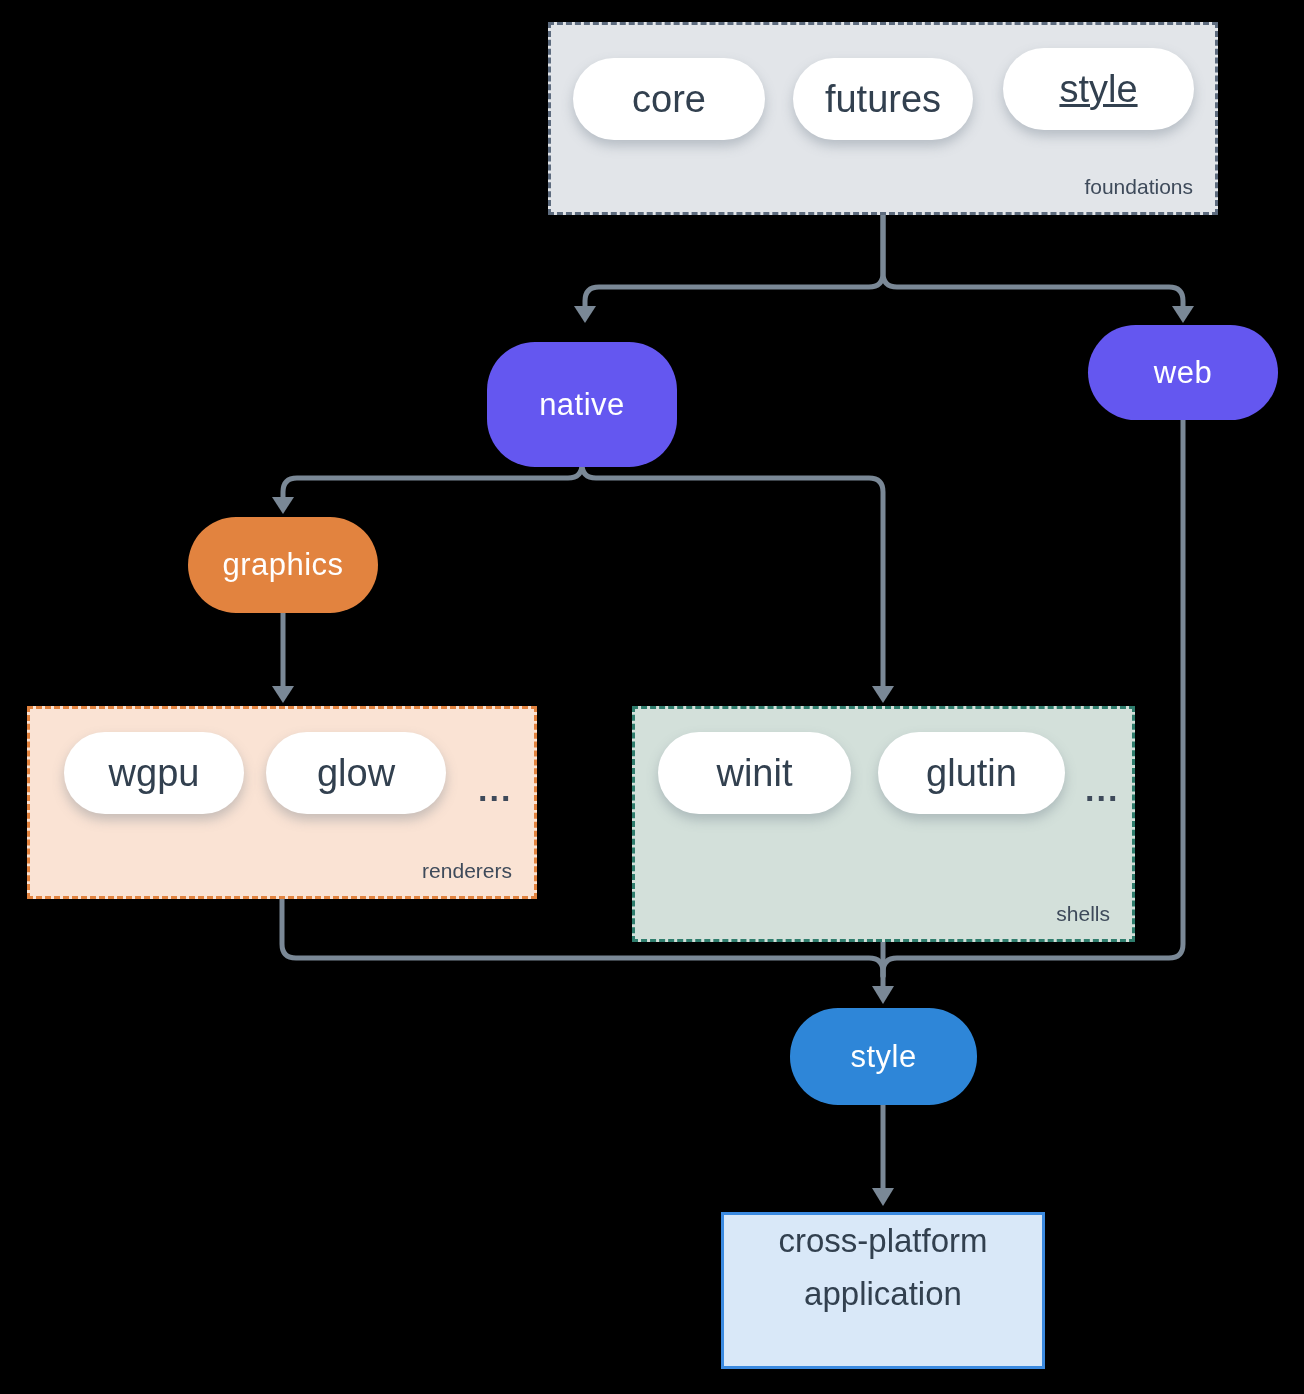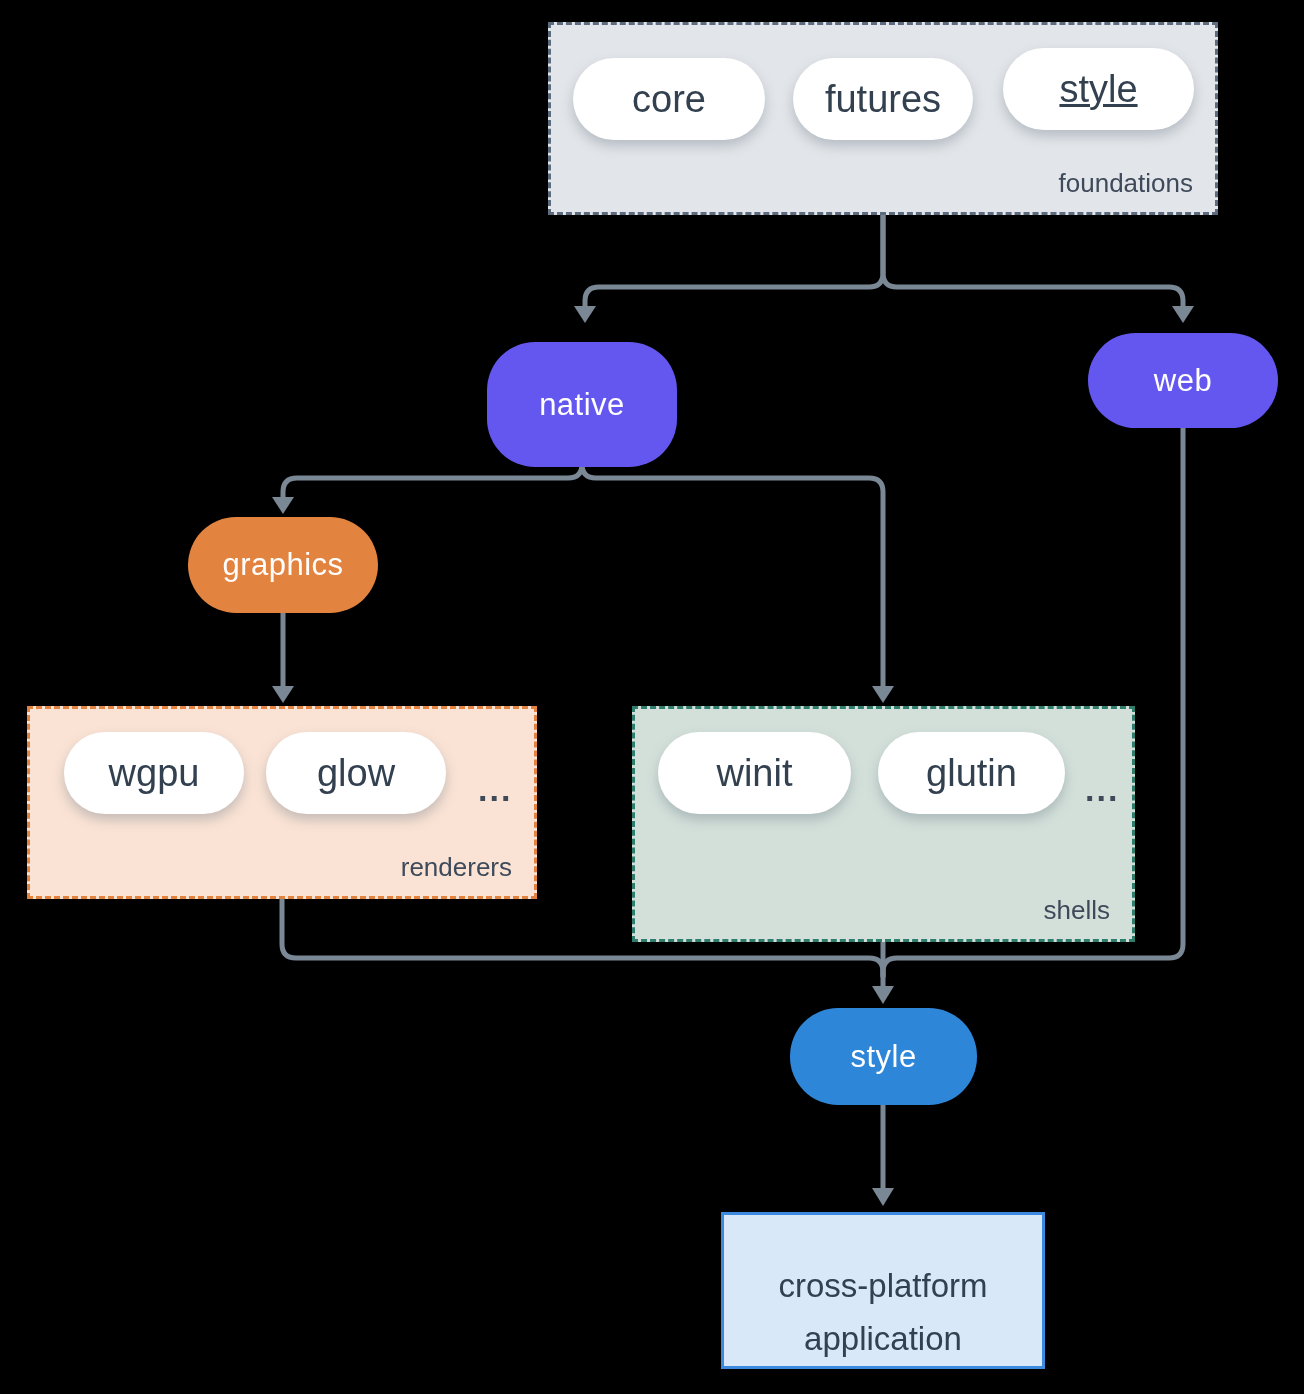--- a/index.html
+++ b/index.html
@@ -23,41 +23,41 @@
   .arrow { fill:var(--connector); stroke:none; }
 
   .group-box { position:absolute; box-sizing:border-box; }
   .group-foundations { left:548px; top:22px; width:670px; height:193px;
     background:var(--foundations-fill); border:3px dashed var(--foundations-border); }
   .group-renderers { left:27px; top:706px; width:510px; height:193px;
     background:var(--renderers-fill); border:3px dashed var(--renderers-border); }
   .group-shells { left:632px; top:706px; width:503px; height:236px;
     background:var(--shells-fill); border:3px dashed var(--shells-border); }
 
-  .group-label { position:absolute; right:22px; bottom:13px; font-size:26px;
+  .group-label { position:absolute; right:22px; bottom:13px; font-size:21px;
     color:var(--group-label); }
 
   .white-pill { position:absolute; height:82px; background:#ffffff; border-radius:41px;
     display:flex; align-items:center; justify-content:center;
     color:var(--pill-text); font-size:38px;
     box-shadow:0 6px 12px rgba(100,115,130,.35); }
 
   .node-pill { position:absolute; display:flex; align-items:center; justify-content:center;
     color:var(--node-text); font-size:31px; border-radius:48px; letter-spacing:.5px; }
   .node-native   { left:487px; top:342px; width:190px; height:125px; background:var(--purple); }
-  .node-web      { left:1088px; top:333px; width:190px; height:95px; background:var(--purple); }
+  .node-web      { left:1088px; top:325px; width:190px; height:95px; background:var(--purple); }
   .node-graphics { left:188px; top:517px; width:190px; height:96px; background:var(--orange); }
   .node-iced     { left:790px; top:1008px; width:187px; height:97px; background:var(--iced-blue); }
 
   .ellipsis { position:absolute; top:0; height:160px; display:flex; align-items:center;
     font-size:34px; font-weight:600; color:var(--group-label); letter-spacing:2px; }
 
   .app-box { position:absolute; left:721px; top:1212px; width:324px; height:157px;
     box-sizing:border-box; background:var(--app-fill); border:3px solid var(--app-border);
-    display:flex; align-items:flex-end; justify-content:center; text-align:center;
+    display:flex; align-items:flex-start; justify-content:center; text-align:center;
     color:var(--pill-text); font-size:33px; line-height:1.6; padding:0 18px; }
 </style>
 </head>
 <body>
 
 <div id="stage">
 
   <svg id="connector-layer" viewBox="0 0 1304 1394" xmlns="http://www.w3.org/2000/svg">
 
     <path class="conn" d="M883 215 L883 273 Q883 287 869 287 L599 287 Q585 287 585 301 L585 312"></path>

